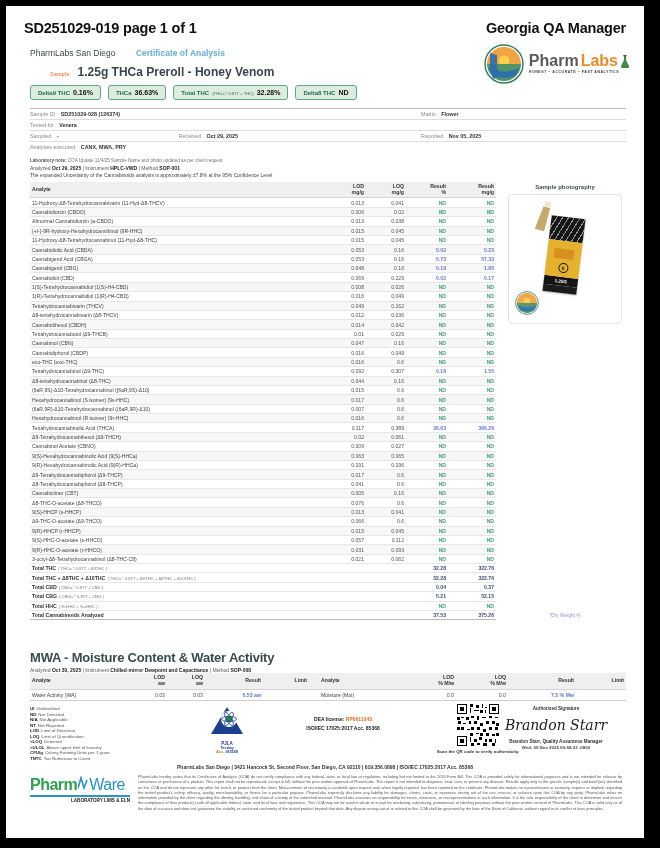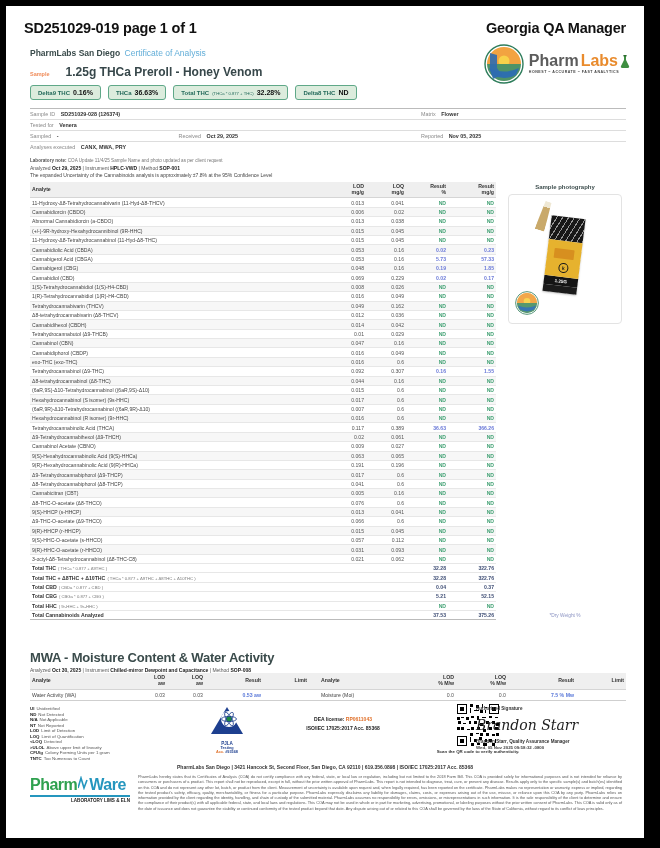--- a/index.html
+++ b/index.html
@@ -3,30 +3,30 @@
 <meta charset="utf-8">
 <style>
   html,body{margin:0;padding:0;}
   body{background:#000;width:660px;height:848px;position:relative;font-family:"Liberation Sans",sans-serif;-webkit-font-smoothing:antialiased;}
   .page{position:absolute;left:6px;top:6px;width:638px;height:832px;background:#fff;overflow:hidden;}
 
   
   .tophead{display:flex;justify-content:space-between;align-items:flex-start;padding:14px 18px 0 18px;}
   .doc-id,.client-name{font-size:14.5px;font-weight:bold;color:#111;letter-spacing:-.2px;}
   .labline{padding:12px 0 0 24px;font-size:8.5px;}
-  .labline .lab{font-weight:bold;color:#3a4b4b;text-align:center;}
-  .labline .coa{color:#63aed8;font-weight:normal;margin-left:2px;}
+  .labline .lab{font-weight:normal;color:#3a4b4b;text-align:center;}
+  .labline .coa{color:#63aed8;font-weight:bold;margin-left:18px;}
   .brand{position:absolute;right:14px;top:38px;display:flex;align-items:center;gap:5px;}
   .wordmark{display:flex;flex-direction:column;line-height:1;}
   .wordmark .wm-row{display:flex;align-items:center;gap:2px;}
   .wm-pharm{font-size:16px;font-weight:bold;color:#5c5c5c;}
   .wm-labs{font-size:16px;font-weight:bold;color:#e98b2d;}
   .wm-tag{font-size:3.6px;letter-spacing:.5px;color:#444;margin-top:2px;font-weight:bold;}
 
-  .sampleline{padding:7px 0 0 24px;display:flex;align-items:baseline;gap:16px;}
+  .sampleline{padding:7px 0 0 24px;display:flex;align-items:baseline;gap:8px;margin-left:20px;}
   .sample-tag{font-size:5.5px;font-weight:bold;color:#f08c5a;}
   .sample-name{font-size:12px;font-weight:bold;color:#37474a;}
 
   .badges{display:flex;gap:7px;padding:6px 0 0 24px;}
   .badge{display:flex;align-items:baseline;gap:3px;background:#dcecdd;border:1px solid #5fa888;border-radius:3px;padding:3px 7px;}
   .b-label{font-size:6px;font-weight:bold;color:#23695a;}
   .b-formula{font-size:4.2px;color:#23695a;}
   .b-formula:empty{display:none;}
   .b-value{font-size:7px;font-weight:bold;color:#111;}
 
@@ -107,33 +107,33 @@
 
   .dea{position:absolute;left:272px;top:16px;width:130px;text-align:center;}
   .dea-line{font-size:5px;color:#222;font-weight:bold;}
   .dea-line .val{color:#e0702a;}
   .iso-line{font-size:5px;color:#222;font-weight:bold;margin-top:3px;}
 
   .qr{position:absolute;left:412px;top:4px;width:120px;text-align:center;}
   .qr svg{display:block;margin:0 auto;}
   .qr-cap{font-size:4.4px;color:#333;margin-top:3px;font-weight:bold;}
 
-  .sig{position:absolute;right:8px;top:6px;width:160px;text-align:left;}
+  .sig{position:absolute;right:8px;top:6px;width:160px;text-align:center;}
   .sig-label{font-size:4.6px;font-weight:bold;color:#333;}
   .sig-script{font-family:"DejaVu Serif",serif;font-style:italic;font-size:14px;color:#222;margin-top:6px;}
   .sig-name{font-size:4.6px;font-weight:bold;color:#333;margin-top:6px;}
   .sig-date{font-size:4.4px;color:#444;margin-top:1px;font-weight:bold;}
 
   .address{position:absolute;left:0;top:64px;width:100%;text-align:center;font-size:5px;font-weight:bold;color:#333;}
 
   .pharmware{position:absolute;left:24px;top:76px;width:100px;text-align:right;}
   .pw-row{display:flex;align-items:baseline;justify-content:flex-start;border-bottom:2px solid #2596be;padding-bottom:1px;}
   .pw-pharm{font-size:16px;font-weight:bold;color:#2fa14f;letter-spacing:-.5px;}
   .pw-wave{margin:0 1px;}
-  .pw-ware{font-size:16px;font-weight:bold;color:#2596be;letter-spacing:-.5px;}
+  .pw-ware{font-size:16px;font-weight:normal;color:#2596be;letter-spacing:-.5px;}
   .pw-sub{font-size:4.6px;font-weight:bold;color:#222;margin-top:1px;}
 
   .disclaimer{position:absolute;left:132px;right:22px;top:74px;font-size:3.9px;color:#555;text-align:justify;line-height:1.35;}
 </style>
 </head>
 <body>
 
 <div class="page">
 
   <div class="tophead">

